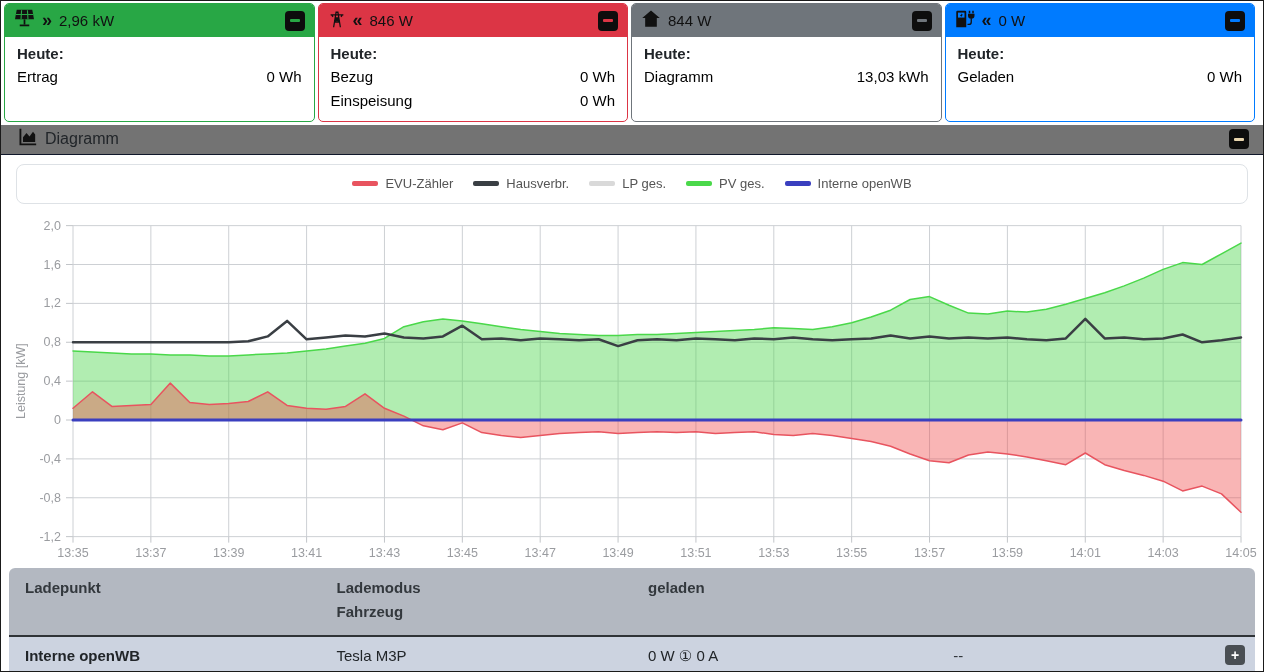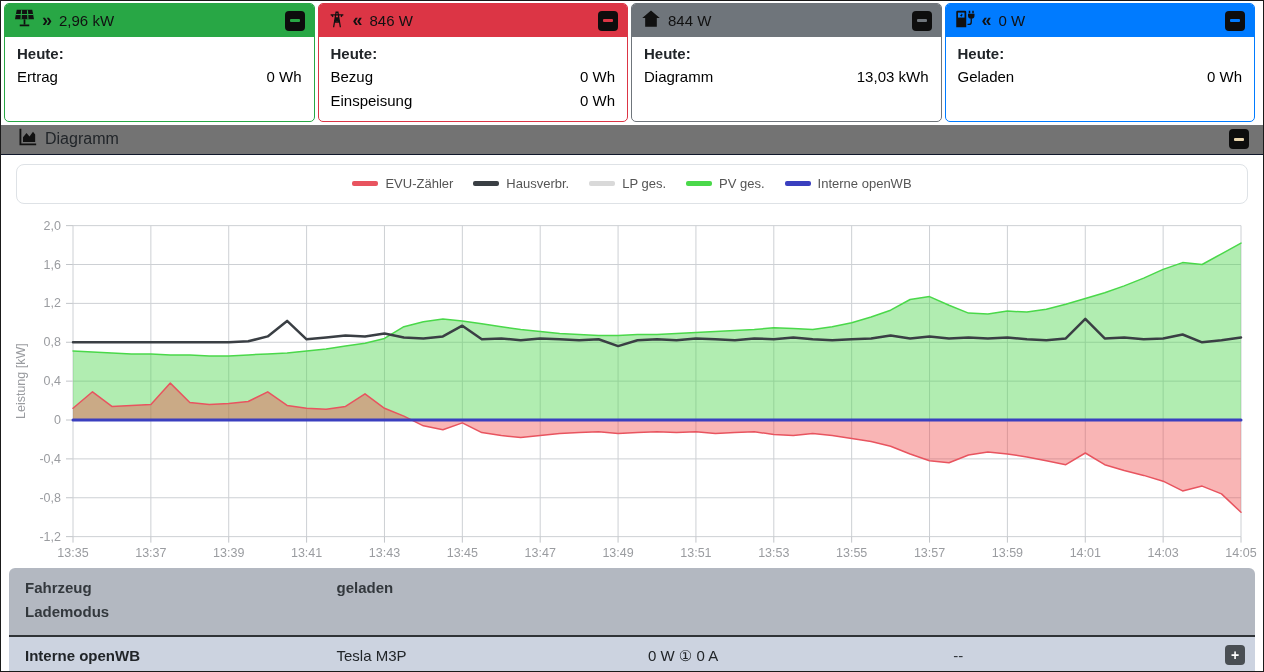--- a/index.html
+++ b/index.html
@@ -271,23 +271,24 @@
       <path d="M72.0,145.0 L91.5,146.0 L110.9,146.9 L130.4,147.9 L149.9,147.9 L169.3,148.9 L188.8,148.9 L208.3,149.9 L227.7,149.9 L247.2,148.9 L266.7,147.9 L286.1,146.9 L305.6,145.0 L325.1,143.1 L344.5,140.1 L364.0,137.2 L383.5,132.4 L402.9,120.7 L422.4,115.8 L441.9,112.9 L461.3,114.9 L480.8,117.8 L500.3,120.7 L519.7,123.6 L539.2,125.6 L558.7,127.5 L578.1,128.5 L597.6,129.4 L617.1,129.4 L636.5,128.5 L656.0,128.5 L675.5,127.5 L694.9,126.5 L714.4,125.6 L733.9,124.6 L753.3,123.6 L772.8,121.7 L792.3,122.6 L811.7,123.6 L831.2,120.7 L850.7,116.8 L870.1,111.0 L889.6,104.2 L909.1,93.5 L928.5,90.6 L948.0,99.3 L967.5,107.1 L986.9,108.1 L1006.4,105.1 L1025.9,106.1 L1045.3,103.2 L1064.8,98.3 L1084.3,92.5 L1103.7,86.7 L1123.2,79.9 L1142.7,72.1 L1162.1,63.4 L1181.6,56.6 L1201.1,58.5 L1220.5,47.8 L1240.0,37.1 " fill="none" stroke="#4ad84a" stroke-width="1.5" stroke-linejoin="round" stroke-linecap="round"></path>
       <path d="M72,214 L72.0,202.3 L91.5,185.8 L110.9,200.4 L130.4,199.4 L149.9,198.4 L169.3,177.1 L188.8,196.5 L208.3,198.4 L227.7,197.5 L247.2,195.5 L266.7,185.8 L286.1,199.4 L305.6,202.3 L325.1,203.3 L344.5,200.4 L364.0,187.8 L383.5,202.3 L402.9,210.1 L422.4,219.8 L441.9,223.7 L461.3,216.9 L480.8,226.6 L500.3,229.6 L519.7,231.5 L539.2,229.6 L558.7,227.6 L578.1,226.6 L597.6,225.7 L617.1,227.6 L636.5,226.6 L656.0,225.7 L675.5,226.6 L694.9,225.7 L714.4,227.6 L733.9,226.6 L753.3,225.7 L772.8,228.6 L792.3,229.6 L811.7,227.6 L831.2,229.6 L850.7,232.5 L870.1,235.4 L889.6,240.2 L909.1,248.0 L928.5,254.8 L948.0,256.8 L967.5,249.0 L986.9,246.1 L1006.4,248.0 L1025.9,250.9 L1045.3,254.8 L1064.8,258.7 L1084.3,247.0 L1103.7,258.7 L1123.2,264.5 L1142.7,269.4 L1162.1,275.2 L1181.6,284.9 L1201.1,280.1 L1220.5,287.9 L1240.0,306.3 L1240,214 Z" fill="rgba(240,70,70,0.40)" stroke="none"></path>
       <path d="M72.0,202.3 L91.5,185.8 L110.9,200.4 L130.4,199.4 L149.9,198.4 L169.3,177.1 L188.8,196.5 L208.3,198.4 L227.7,197.5 L247.2,195.5 L266.7,185.8 L286.1,199.4 L305.6,202.3 L325.1,203.3 L344.5,200.4 L364.0,187.8 L383.5,202.3 L402.9,210.1 L422.4,219.8 L441.9,223.7 L461.3,216.9 L480.8,226.6 L500.3,229.6 L519.7,231.5 L539.2,229.6 L558.7,227.6 L578.1,226.6 L597.6,225.7 L617.1,227.6 L636.5,226.6 L656.0,225.7 L675.5,226.6 L694.9,225.7 L714.4,227.6 L733.9,226.6 L753.3,225.7 L772.8,228.6 L792.3,229.6 L811.7,227.6 L831.2,229.6 L850.7,232.5 L870.1,235.4 L889.6,240.2 L909.1,248.0 L928.5,254.8 L948.0,256.8 L967.5,249.0 L986.9,246.1 L1006.4,248.0 L1025.9,250.9 L1045.3,254.8 L1064.8,258.7 L1084.3,247.0 L1103.7,258.7 L1123.2,264.5 L1142.7,269.4 L1162.1,275.2 L1181.6,284.9 L1201.1,280.1 L1220.5,287.9 L1240.0,306.3 " fill="none" stroke="#e8545f" stroke-width="1.5" stroke-linejoin="round" stroke-linecap="round"></path>
       <path d="M72.0,214.0 L91.5,214.0 L110.9,214.0 L130.4,214.0 L149.9,214.0 L169.3,214.0 L188.8,214.0 L208.3,214.0 L227.7,214.0 L247.2,214.0 L266.7,214.0 L286.1,214.0 L305.6,214.0 L325.1,214.0 L344.5,214.0 L364.0,214.0 L383.5,214.0 L402.9,214.0 L422.4,214.0 L441.9,214.0 L461.3,214.0 L480.8,214.0 L500.3,214.0 L519.7,214.0 L539.2,214.0 L558.7,214.0 L578.1,214.0 L597.6,214.0 L617.1,214.0 L636.5,214.0 L656.0,214.0 L675.5,214.0 L694.9,214.0 L714.4,214.0 L733.9,214.0 L753.3,214.0 L772.8,214.0 L792.3,214.0 L811.7,214.0 L831.2,214.0 L850.7,214.0 L870.1,214.0 L889.6,214.0 L909.1,214.0 L928.5,214.0 L948.0,214.0 L967.5,214.0 L986.9,214.0 L1006.4,214.0 L1025.9,214.0 L1045.3,214.0 L1064.8,214.0 L1084.3,214.0 L1103.7,214.0 L1123.2,214.0 L1142.7,214.0 L1162.1,214.0 L1181.6,214.0 L1201.1,214.0 L1220.5,214.0 L1240.0,214.0 " fill="none" stroke="#d9d9d9" stroke-width="2" stroke-linejoin="round" stroke-linecap="round"></path>
       <path d="M72.0,214.0 L91.5,214.0 L110.9,214.0 L130.4,214.0 L149.9,214.0 L169.3,214.0 L188.8,214.0 L208.3,214.0 L227.7,214.0 L247.2,214.0 L266.7,214.0 L286.1,214.0 L305.6,214.0 L325.1,214.0 L344.5,214.0 L364.0,214.0 L383.5,214.0 L402.9,214.0 L422.4,214.0 L441.9,214.0 L461.3,214.0 L480.8,214.0 L500.3,214.0 L519.7,214.0 L539.2,214.0 L558.7,214.0 L578.1,214.0 L597.6,214.0 L617.1,214.0 L636.5,214.0 L656.0,214.0 L675.5,214.0 L694.9,214.0 L714.4,214.0 L733.9,214.0 L753.3,214.0 L772.8,214.0 L792.3,214.0 L811.7,214.0 L831.2,214.0 L850.7,214.0 L870.1,214.0 L889.6,214.0 L909.1,214.0 L928.5,214.0 L948.0,214.0 L967.5,214.0 L986.9,214.0 L1006.4,214.0 L1025.9,214.0 L1045.3,214.0 L1064.8,214.0 L1084.3,214.0 L1103.7,214.0 L1123.2,214.0 L1142.7,214.0 L1162.1,214.0 L1181.6,214.0 L1201.1,214.0 L1220.5,214.0 L1240.0,214.0 " fill="none" stroke="#3a3fbf" stroke-width="3" stroke-linejoin="round" stroke-linecap="round"></path>
       <path d="M72.0,136.3 L91.5,136.3 L110.9,136.3 L130.4,136.3 L149.9,136.3 L169.3,136.3 L188.8,136.3 L208.3,136.3 L227.7,136.3 L247.2,135.3 L266.7,130.4 L286.1,114.9 L305.6,133.3 L325.1,131.4 L344.5,129.4 L364.0,130.4 L383.5,127.5 L402.9,131.4 L422.4,132.4 L441.9,130.4 L461.3,119.7 L480.8,133.3 L500.3,132.4 L519.7,134.3 L539.2,132.4 L558.7,133.3 L578.1,134.3 L597.6,133.3 L617.1,140.1 L636.5,134.3 L656.0,133.3 L675.5,134.3 L694.9,132.4 L714.4,133.3 L733.9,134.3 L753.3,132.4 L772.8,133.3 L792.3,131.4 L811.7,133.3 L831.2,134.3 L850.7,133.3 L870.1,132.4 L889.6,129.4 L909.1,132.4 L928.5,130.4 L948.0,132.4 L967.5,131.4 L986.9,132.4 L1006.4,131.4 L1025.9,133.3 L1045.3,134.3 L1064.8,132.4 L1084.3,112.9 L1103.7,132.4 L1123.2,131.4 L1142.7,133.3 L1162.1,132.4 L1181.6,128.5 L1201.1,136.3 L1220.5,134.3 L1240.0,131.4 " fill="none" stroke="#3a3f44" stroke-width="2.5" stroke-linejoin="round" stroke-linecap="round"></path>
     </svg>
 
   <div class="ctable">
     <div class="thead">
+      <div class="hcell">Ladepunkt</div>
       <div class="hcell">
+        <div>Lademodus</div>
         <div>Fahrzeug</div>
-        <div>Lademodus</div>
       </div>
       <div class="hcell">geladen</div>
     </div>
     <div class="trow">
       <div class="cell rowname">Interne openWB</div>
       <div class="cell">
         <div>Tesla M3P</div>
       </div>
       <div class="cell">
         <span>0 W</span>

